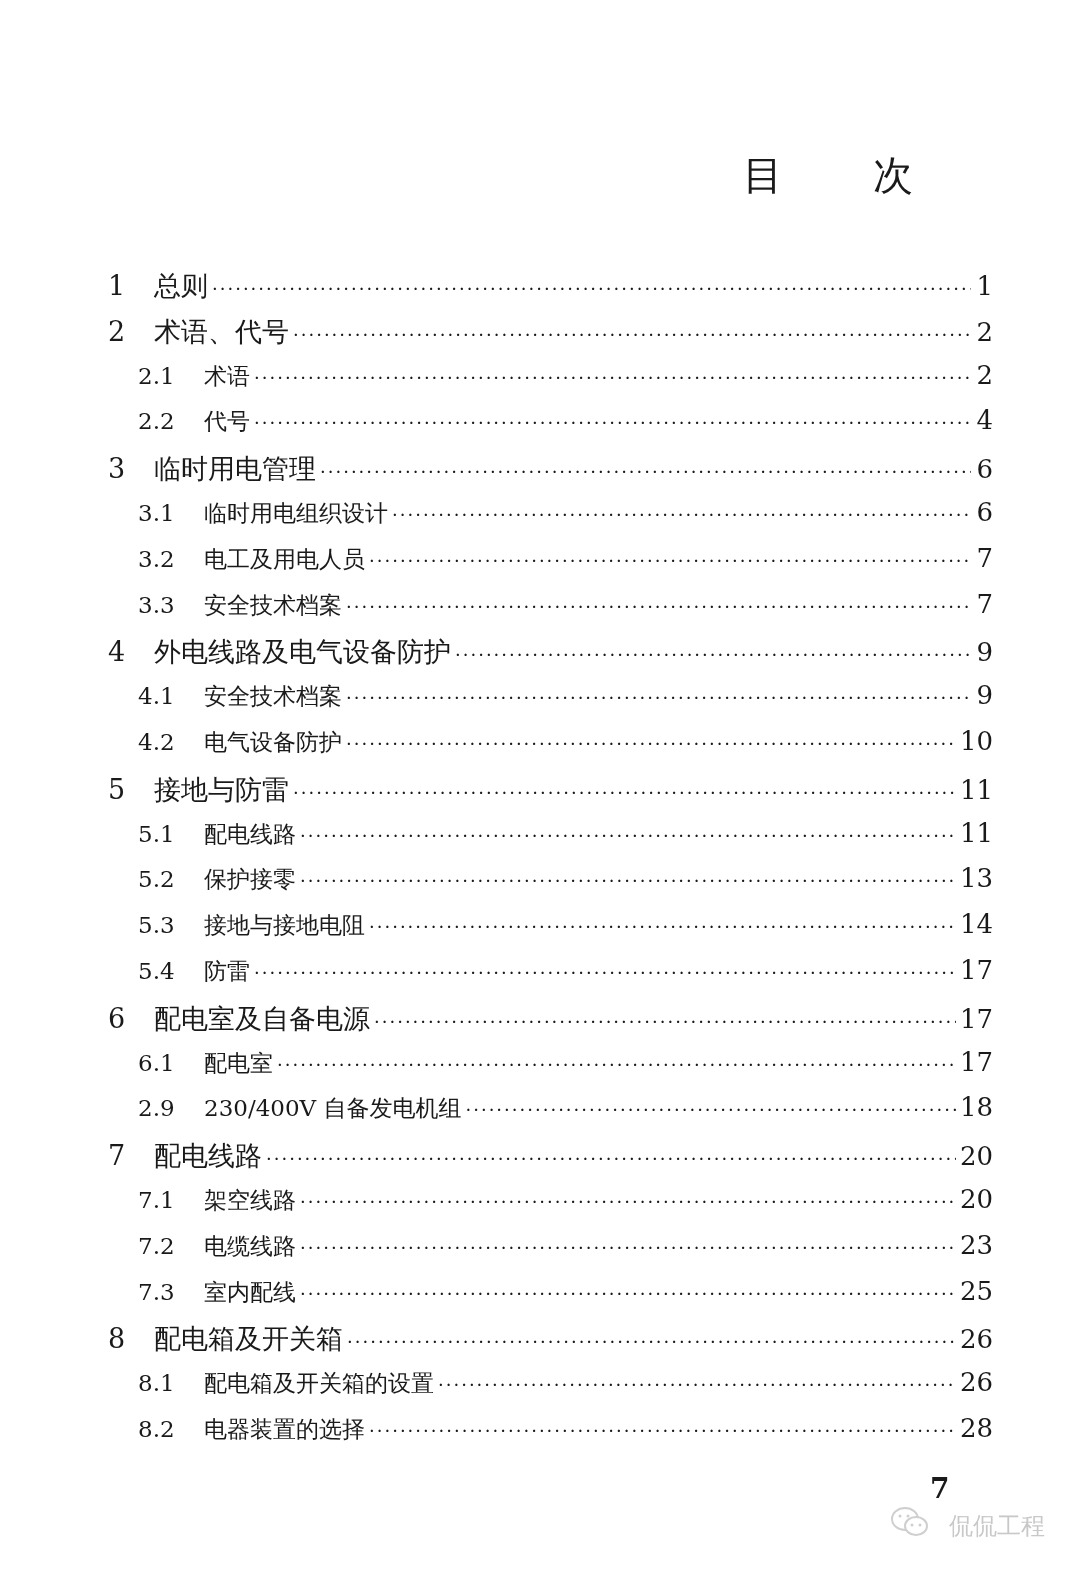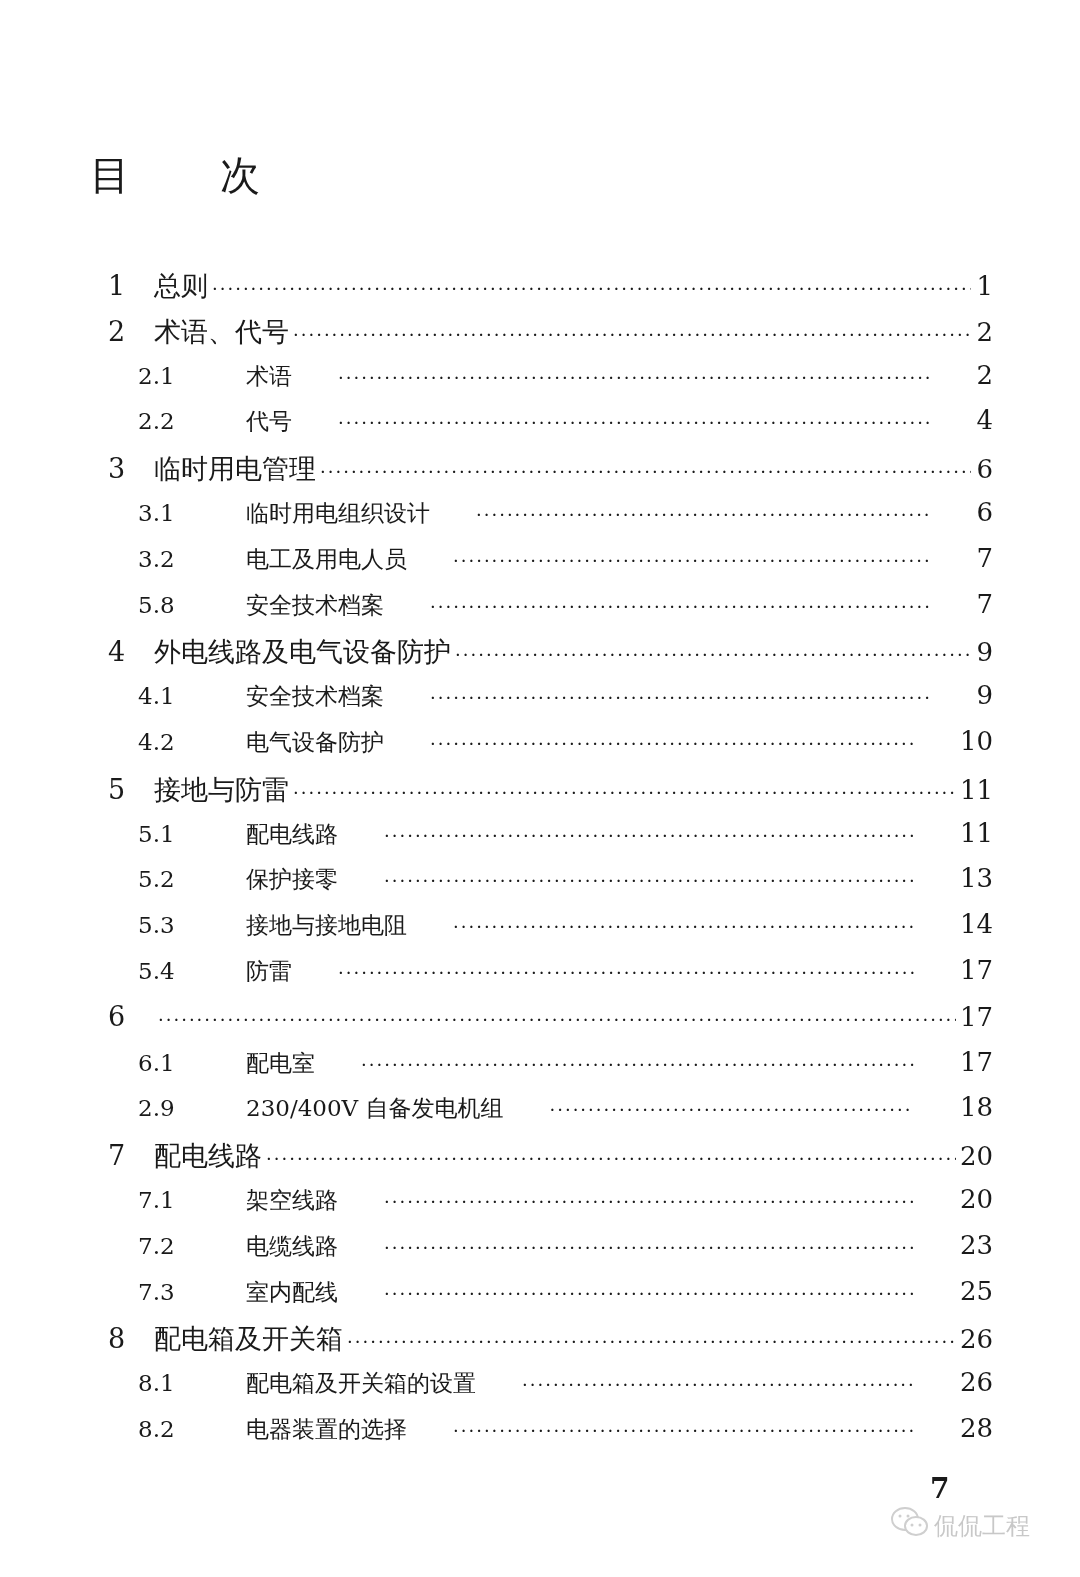--- a/index.html
+++ b/index.html
@@ -1,32 +1,32 @@
 <!DOCTYPE html>
 <html><head>
 <meta charset="utf-8">
 <style>
   html, body { margin: 0; padding: 0; background: #ffffff; }
   body { width: 1080px; height: 1577px; position: relative; overflow: hidden;
          font-family: "DejaVu Serif", "Liberation Serif", serif; color: #1a1a1a; }
-  .title { position: absolute; top: 148px; left: 0; width: 988px; text-align: left;
+  .title { position: absolute; top: 148px; left: 15px; width: 988px; text-align: right;
            font-size: 40px; letter-spacing: 90px; padding-left: 90px; box-sizing: border-box; font-weight: 300; }
   .toc { position: absolute; left: 108px; top: 268px; width: 885px; }
   .row { display: flex; align-items: baseline; height: 45.8px; }
   .row .num { flex: 0 0 auto; white-space: nowrap; }
   .row .lbl { flex: 0 0 auto; white-space: nowrap; }
   .row .dots { flex: 1 1 auto; overflow: hidden; white-space: nowrap; margin: 0 4px; letter-spacing: 2px; font-size: 18px; }
   .row .pg { flex: 0 0 auto; text-align: right; min-width: 18px; }
   .row.l1 { font-size: 27px; }
   .row.l1 .num { width: 46px; }
-  .row.l2 { font-size: 23px; padding-left: 30px; gap: 42px; }
+  .row.l2 { font-size: 23px; padding-left: 30px; }
   .row.l2 .num { width: 66px; }
   .row .pg { font-size: 26px; }
   .pagenum { position: absolute; left: 930px; top: 1472px; font-size: 28px; font-weight: bold; }
-  .watermark { position: absolute; left: 890px; top: 1506px; display: flex; align-items: center; gap: 4px; color: #c8c8c8; font-family: "DejaVu Sans", sans-serif; font-size: 24px; }
+  .watermark { position: absolute; left: 890px; top: 1506px; display: flex; align-items: center; gap: 19px; color: #c8c8c8; font-family: "DejaVu Sans", sans-serif; font-size: 24px; }
 </style>
 </head>
 <body>
 
 <div class="title">目次</div>
 
 <div class="toc" id="toc">
     <div class="row l1">
       <span class="num">1</span>
       <span class="lbl">总则</span>
@@ -63,21 +63,21 @@
       <span class="dots">········································································································································································································</span>
       <span class="pg">6</span>
     </div>
     <div class="row l2">
       <span class="num">3.2</span>
       <span class="lbl">电工及用电人员</span>
       <span class="dots">········································································································································································································</span>
       <span class="pg">7</span>
     </div>
     <div class="row l2">
-      <span class="num">5.8</span>
+      <span class="num">3.3</span>
       <span class="lbl">安全技术档案</span>
       <span class="dots">········································································································································································································</span>
       <span class="pg">7</span>
     </div>
     <div class="row l1">
       <span class="num">4</span>
       <span class="lbl">外电线路及电气设备防护</span>
       <span class="dots">········································································································································································································</span>
       <span class="pg">9</span>
     </div>
@@ -118,20 +118,21 @@
       <span class="pg">14</span>
     </div>
     <div class="row l2">
       <span class="num">5.4</span>
       <span class="lbl">防雷</span>
       <span class="dots">········································································································································································································</span>
       <span class="pg">17</span>
     </div>
     <div class="row l1">
       <span class="num">6</span>
+      <span class="lbl">配电室及自备电源</span>
       <span class="dots">········································································································································································································</span>
       <span class="pg">17</span>
     </div>
     <div class="row l2">
       <span class="num">6.1</span>
       <span class="lbl">配电室</span>
       <span class="dots">········································································································································································································</span>
       <span class="pg">17</span>
     </div>
     <div class="row l2">

